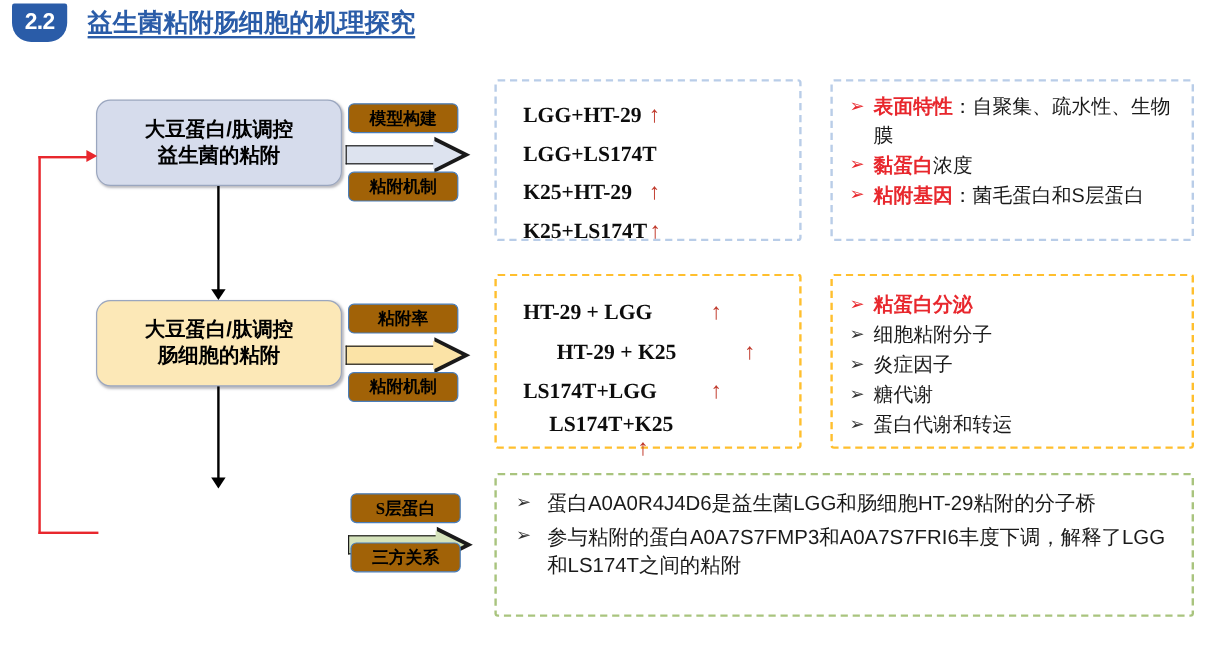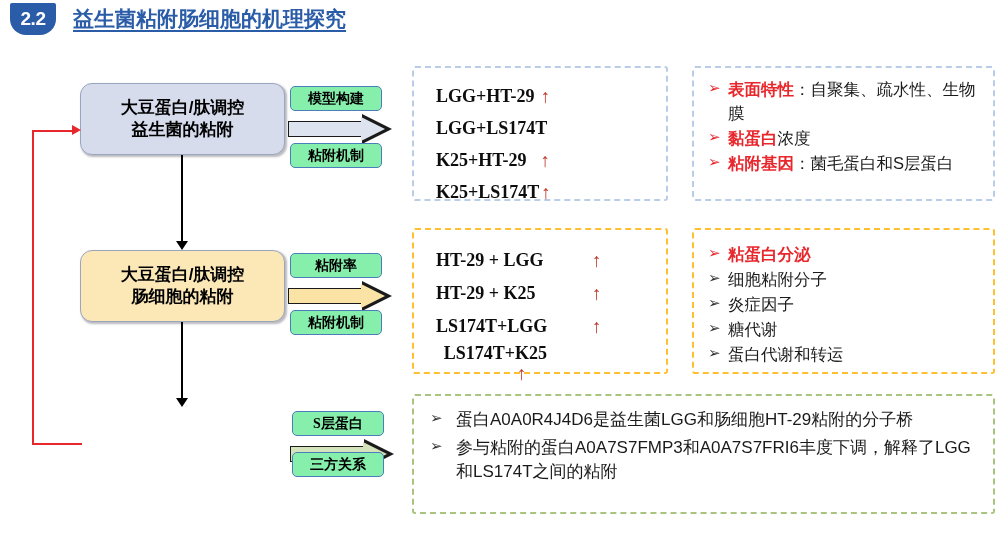--- a/index.html
+++ b/index.html
@@ -60,21 +60,21 @@
   #r-top{left:32px;top:130px;width:42px;height:2px;}
   #r-head{position:absolute;left:72px;top:125px;width:0;height:0;
     border-top:5.5px solid transparent;border-bottom:5.5px solid transparent;border-left:9px solid #e8272d;}
 
   
   .tag{
     position:absolute;
     width:92px;height:25px;
     border:1.2px solid #4a7ebb;
     border-radius:5px;
-    background:#86efac;
+    background:#a16207;
     box-sizing:border-box;
     display:flex;align-items:center;justify-content:center;
     font-size:14px;font-weight:bold;color:#000000;
     font-family:"Liberation Serif","DejaVu Serif",serif;
   }
 
   
   .blockarrow{position:absolute;height:30px;width:105px;}
   .blockarrow .shaft{
     position:absolute;left:0;top:7px;height:16px;width:78px;
@@ -233,21 +233,21 @@
     </div>
   </div>
 
   <div class="panel orange" style="left:412px;top:228px;width:256px;height:146px;">
     <div class="res-list" style="top:14px;">
       <div class="res-row" style="height:33px;">
         <span class="lbl" style="width:150px;">HT-29 + LGG</span>
         <span class="up">↑</span>
       </div>
       <div class="res-row" style="height:33px;">
-        <span class="lbl" style="width:150px;">HT-29 + K25</span>
+        <span class="lbl" style="width:150px;margin-left:28px;">HT-29 + K25</span>
         <span class="up">↑</span>
       </div>
       <div class="res-row" style="height:33px;">
         <span class="lbl" style="width:150px;">LS174T+LGG</span>
         <span class="up">↑</span>
       </div>
       <div class="res-row" style="height:33px;flex-direction:column;">
         <span class="lbl" style="width:150px;">LS174T+K25</span>
         <span class="up">↑</span>
       </div>

